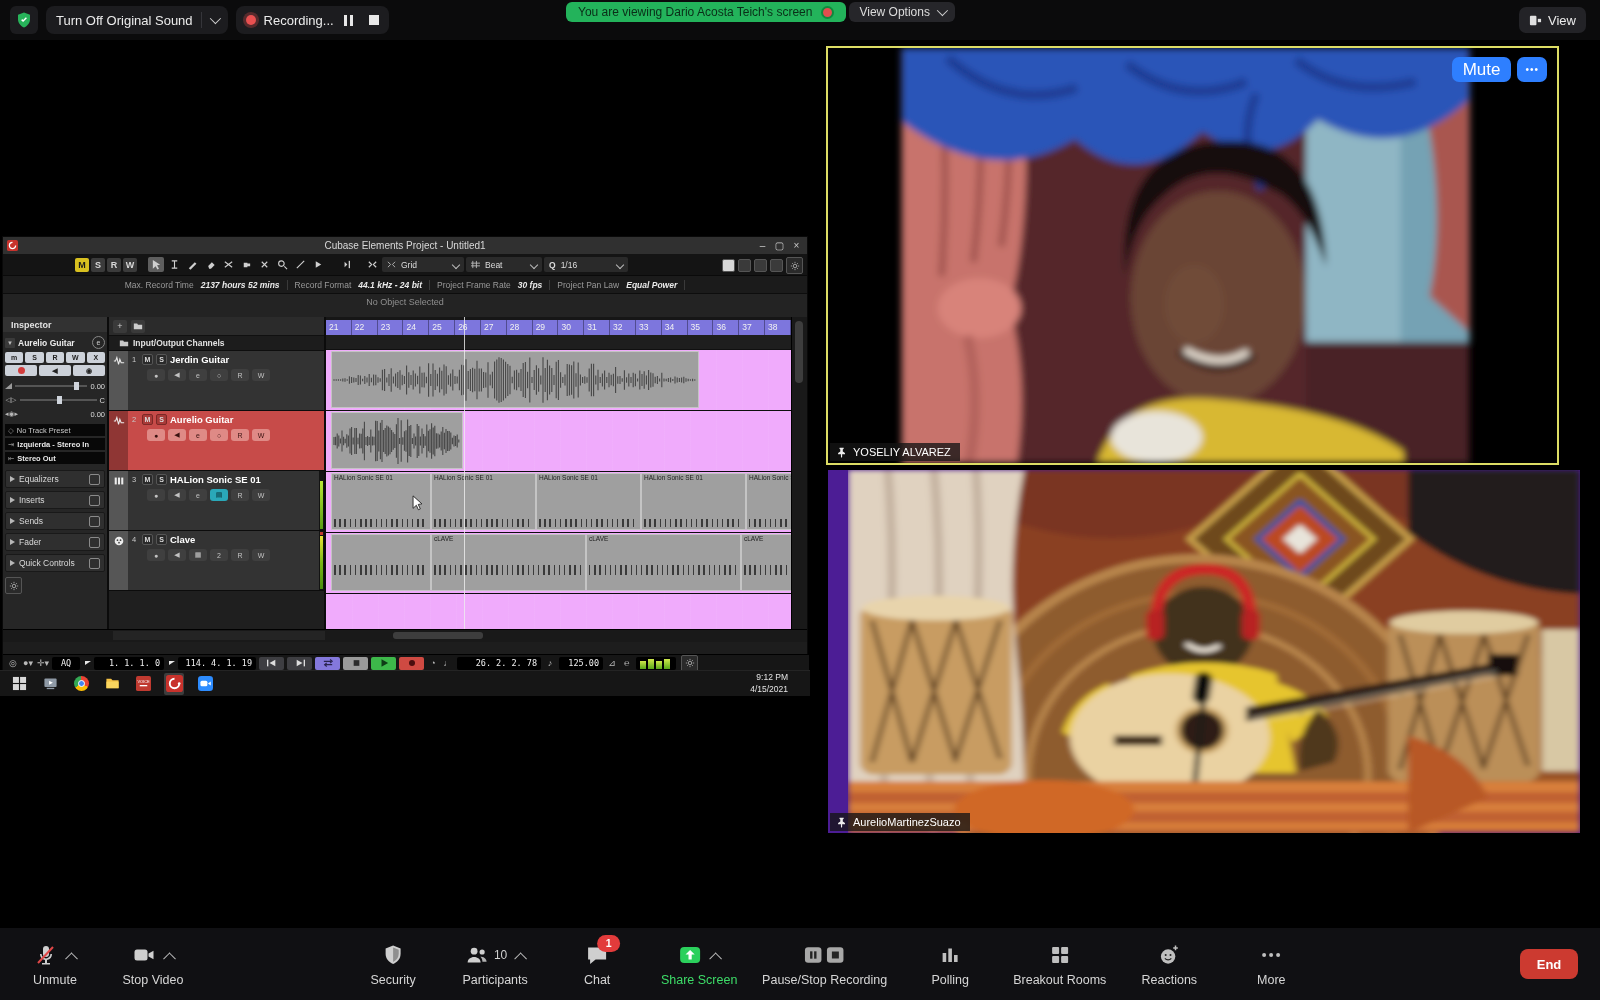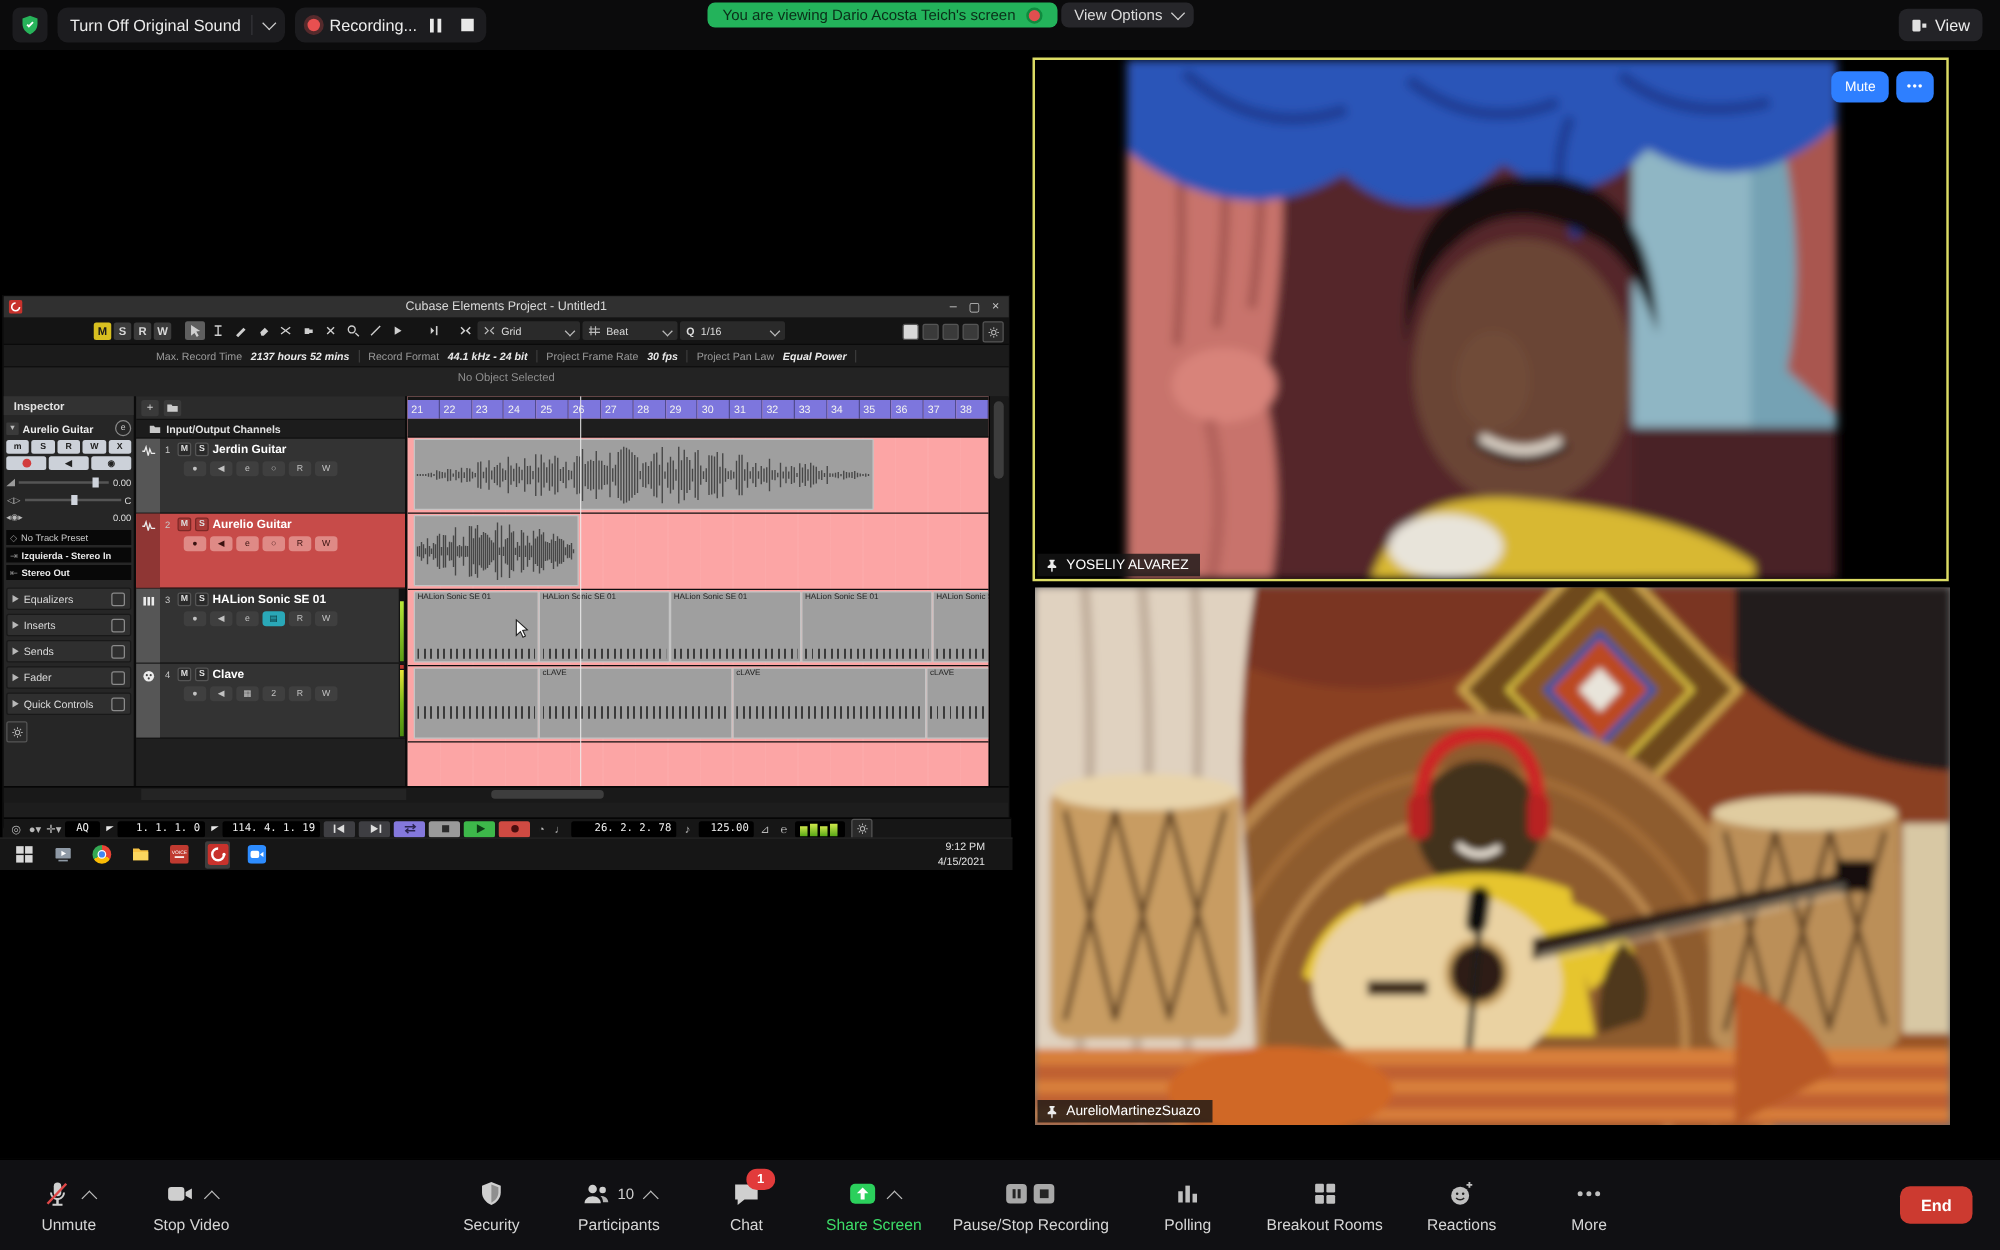--- a/index.html
+++ b/index.html
@@ -86,21 +86,21 @@
   .trackrow.sel .msbtn{background:#a83a38;border-color:#7c2826;}
   .tr-name{font-size:9.5px;font-weight:bold;color:#fff;white-space:nowrap;}
   .tr-line2{margin-left:38px;margin-top:4px;display:flex;gap:3px;}
   .rbtn{min-width:14px;height:12px;border-radius:3px;background:#3f3f3f;color:#c2c2c2;font-size:7px;display:flex;align-items:center;justify-content:center;padding:0 2px;}
   .trackrow.sel .rbtn{background:#df8a86;color:#3a1210;}
   .rbtn.keys{background:#2aa8b8;color:#083034;}
   .tr-meter{position:absolute;right:0;top:0;bottom:0;width:5px;background:#131313;}
   .tr-meter i{position:absolute;left:1px;right:1px;bottom:1px;display:block;}
   .tr-meter .tip{position:absolute;left:1px;right:1px;top:1px;height:3px;background:#c03a30;}
   
-  .cb-timeline{flex:1;position:relative;background:#fca5a5;overflow:hidden;}
+  .cb-timeline{flex:1;position:relative;background:#f0abfc;overflow:hidden;}
   .ruler{height:18px;display:flex;border-top:3px solid #161616;box-sizing:border-box;}
   .rcell{flex:1;background:#7d76dd;border-right:1px solid rgba(0,0,0,.35);font-size:8.5px;color:#f2f2f2;padding-left:3px;line-height:14px;box-sizing:border-box;}
   .lanes{position:absolute;left:0;top:18px;right:0;bottom:0;
      background-image:repeating-linear-gradient(90deg,rgba(255,255,255,.045) 0 1px,transparent 1px 26px);}
   .iolane{height:14px;border-bottom:1px solid #101010;background:#1e1e1e;}
   .lane{height:60px;border-bottom:1px solid #0e0e0e;position:relative;}
   .clip{position:absolute;top:1px;bottom:2px;background:#9f9f9f;border:1px solid #c4c4c4;border-radius:1px;box-sizing:border-box;overflow:hidden;}
   .clip .cl{font-size:6.5px;color:#1d1d1d;padding-left:2px;display:block;white-space:nowrap;overflow:hidden;}
   .ticks{position:absolute;left:2px;right:2px;bottom:2px;height:8px;background:repeating-linear-gradient(90deg,#3a3a3a 0 1.5px,transparent 1.5px 5.2px);}
   .ticks.mid{bottom:auto;top:55%;height:10px;}
@@ -129,25 +129,25 @@
   .t-meters i{display:block;width:6px;background:linear-gradient(#cfe84a,#58a818);}
   
   #taskbar{position:absolute;left:0;top:670px;width:810px;height:26px;background:#161616;border-top:1px solid #242424;display:flex;align-items:center;gap:11px;padding-left:9px;box-sizing:border-box;}
   .tk-ic{display:flex;align-items:center;justify-content:center;width:20px;height:22px;}
   .tk-ic.active{background:#3d3d3d;border-radius:2px;}
   .ic-chrome{width:15px;height:15px;border-radius:50%;background:conic-gradient(#ea4335 0 33%,#fbbc05 0 66%,#34a853 0 100%);position:relative;}
   .ic-chrome::after{content:"";position:absolute;inset:4px;border-radius:50%;background:#4285f4;border:1.5px solid #fff;}
   #clock{margin-left:auto;margin-right:22px;text-align:right;font-size:8.5px;line-height:1.3;color:#e4e4e4;}
   
   #video-top{position:absolute;left:826px;top:46px;width:733px;height:419px;background:#000;border:2px solid #dcdc64;box-sizing:border-box;z-index:10;}
-  #video-bottom{position:absolute;left:828px;top:470px;width:732px;height:430px;background:#737373;z-index:10;}
+  #video-bottom{position:absolute;left:828px;top:470px;width:732px;height:363px;background:#4c1d95;z-index:10;padding-left:20px;}
   .vlabel{position:absolute;left:2px;bottom:2px;background:rgba(20,20,20,.78);display:flex;align-items:center;gap:6px;padding:3px 9px 3px 6px;z-index:12;}
   .vlabel span{font-size:11px;color:#fff;}
   .vbtns{position:absolute;top:9px;right:10px;display:flex;gap:6px;z-index:12;}
-  .bluebtn{height:25px;border-radius:7px;background:#2e7fff;color:#fff;font-size:11px;display:flex;align-items:center;justify-content:center;padding:0 11px;border:0;}
+  .bluebtn{height:25px;border-radius:7px;background:#2e7fff;color:#fff;font-size:17px;display:flex;align-items:center;justify-content:center;padding:0 11px;border:0;}
   .bluebtn.dots{padding:0 8px;font-size:10px;letter-spacing:1px;}
   
   #controls{position:absolute;left:0;bottom:0;width:1600px;height:72px;background:#101013;border-top:1px solid #000;z-index:30;}
   #ctrl-left{position:absolute;left:6px;top:0;height:100%;display:flex;}
   #ctrl-center{position:absolute;left:50%;top:0;height:100%;transform:translateX(-46.7%);display:flex;gap:4px;}
   .zbtn{min-width:78px;height:100%;display:flex;flex-direction:column;align-items:center;justify-content:center;gap:5px;padding:0 10px;}
   .zbtn .irow{height:26px;display:flex;align-items:center;position:relative;}
   .zbtn .lab{font-size:12.5px;color:#d6d6d6;white-space:nowrap;}
   .zbtn.green .lab{color:#3ddc68;}
   .zcount{font-size:12px;color:#d0d0d0;margin-left:5px;}

